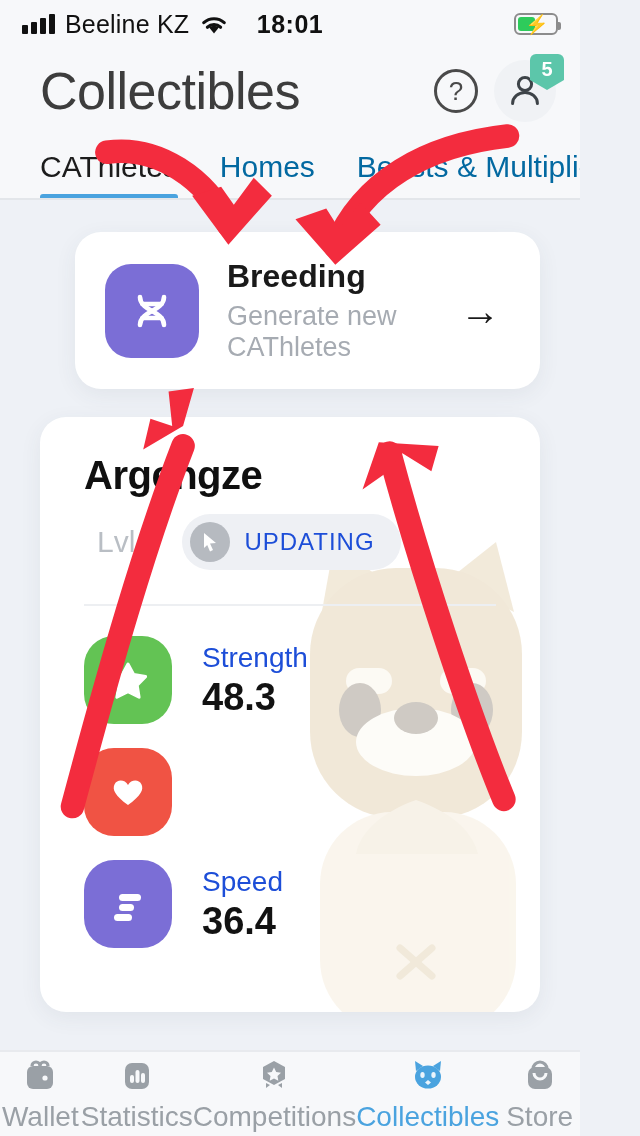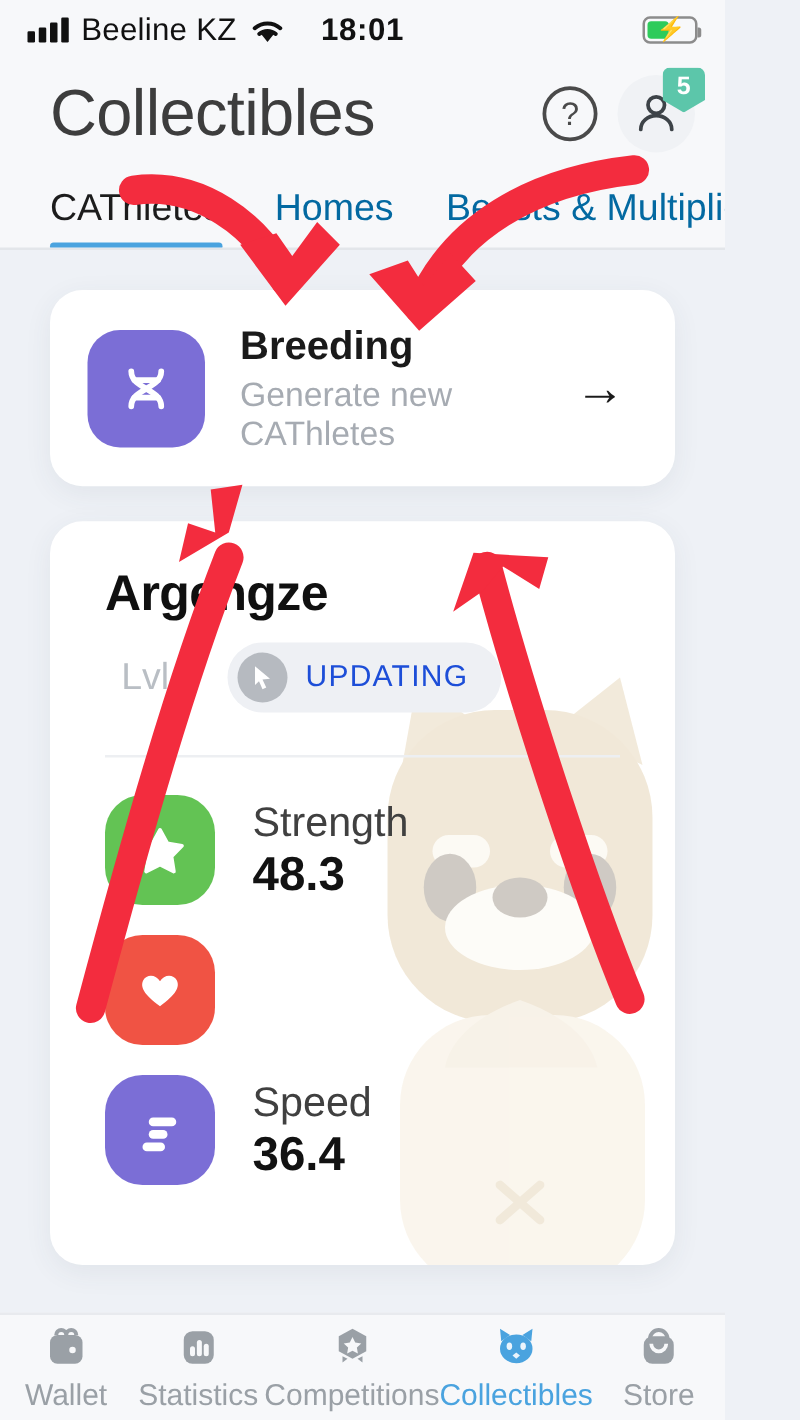--- a/index.html
+++ b/index.html
@@ -112,20 +112,21 @@
     background: #ffffff;
     border-radius: 26px;
     box-shadow: 0 6px 22px rgba(60,70,90,0.07);
   }
 
   
   .breeding {
     display: flex; align-items: center;
     padding: 26px 30px;
     gap: 28px;
+    margin-left: 35px;
   }
   .breed-icon {
     width: 94px; height: 94px; flex: 0 0 94px;
     background: #7b6ed6; border-radius: 26px;
     display: flex; align-items: center; justify-content: center;
   }
   .breed-text { flex: 1; }
   .breed-title { font-size: 32px; font-weight: bold; color: #1a1a1a; margin-bottom: 6px; }
   .breed-sub { font-size: 27px; color: #a6abb2; }
   .breed-arrow { font-size: 40px; color: #1a1a1a; padding-right: 10px; line-height: 1; }
@@ -162,42 +163,42 @@
   .stats { padding: 30px 44px 40px 44px; position: relative; z-index: 2; }
   .stat-row { display: flex; align-items: center; gap: 30px; margin-bottom: 24px; }
   .stat-icon {
     width: 88px; height: 88px; flex: 0 0 88px;
     border-radius: 30px;
     display: flex; align-items: center; justify-content: center;
   }
   .stat-icon.green { background: #63c354; }
   .stat-icon.red { background: #f05344; }
   .stat-icon.purple { background: #7b6ed6; }
-  .stat-label { font-size: 33px; color: #404040; margin-bottom: 2px; }
+  .stat-label { font-size: 28px; color: #1d4ed8; margin-bottom: 2px; }
   .stat-value { font-size: 38px; font-weight: bold; color: #121212; }
 
   
   .cat-art {
     position: absolute; right: 0; bottom: -10px;
     width: 250px; height: 540px;
     opacity: .55; z-index: 1; pointer-events: none;
   }
 
   
   .bottomnav {
     position: absolute; left: 0; right: 0; bottom: 0;
     height: 86px; background: #f7f8fa;
     border-top: 2px solid #e8eaee;
     display: flex; align-items: center;
   }
   .navitem {
     flex: 1; display: flex; flex-direction: column;
     align-items: center; justify-content: center; gap: 6px;
   }
-  .navlabel { font-size: 24px; color: #9aa0a6; }
+  .navlabel { font-size: 28px; color: #9aa0a6; }
   .navitem.active .navlabel { color: #4aa3df; }
 
   
   .arrows { position: absolute; inset: 0; z-index: 50; pointer-events: none; }
 </style>
 </head>
 <body>
 
 <div class="phone">
 

